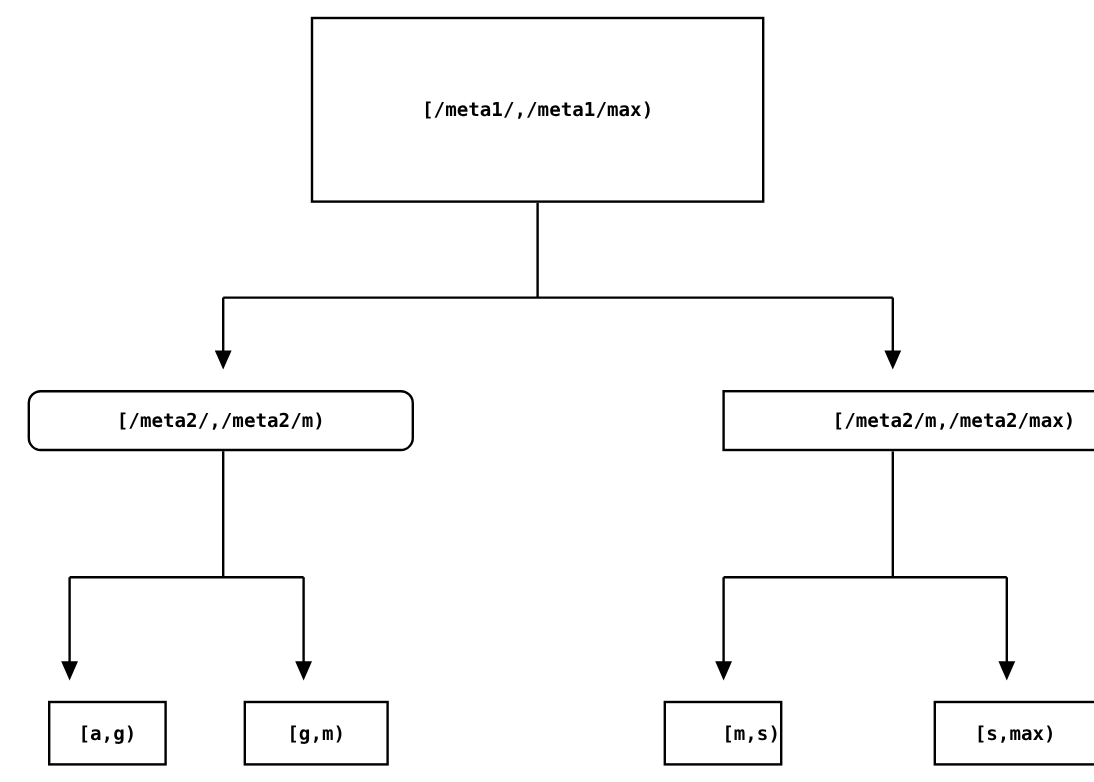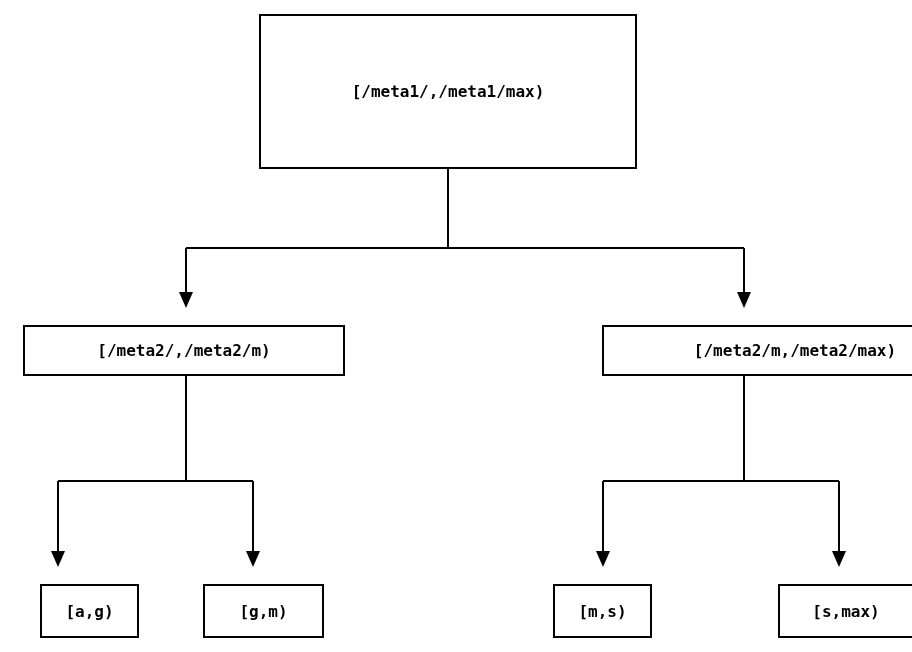--- a/index.html
+++ b/index.html
@@ -30,25 +30,25 @@
     color: #000000;
     display: flex;
     align-items: center;
     justify-content: center;
     font-size: 16px;
     font-weight: bold;
     letter-spacing: 0;
     white-space: nowrap;
   }
   .node-root   { left: 259px; top: 14px;  width: 378px; height: 155px; }
-  .node-left   { left: 23px;  top: 325px; width: 322px; height: 51px;  }
+  .node-left   { left: 23px;  top: 325px; width: 322px; height: 51px; border-radius: 11px;  }
   .node-right  { left: 602px; top: 325px; width: 386px; height: 51px;  }
   .node-leaf-ag   { left: 8px;   top: 584px; width: 99px;  height: 54px; margin-left: 32px; }
   .node-leaf-gm   { left: 203px; top: 584px; width: 121px;  height: 54px; }
-  .node-leaf-ms   { left: 553px; top: 584px; width: 99px;  height: 54px; }
+  .node-leaf-ms   { left: 553px; top: 584px; width: 99px;  height: 54px; justify-content: flex-end; }
   .node-leaf-smax { left: 778px; top: 584px; width: 136px; height: 54px; }
 </style>
 </head>
 <body>
 
 <div class="canvas">
 
   <svg class="edges" viewBox="0 0 912 652" xmlns="http://www.w3.org/2000/svg">
 
     <g stroke="#000000" stroke-width="2" fill="none">

